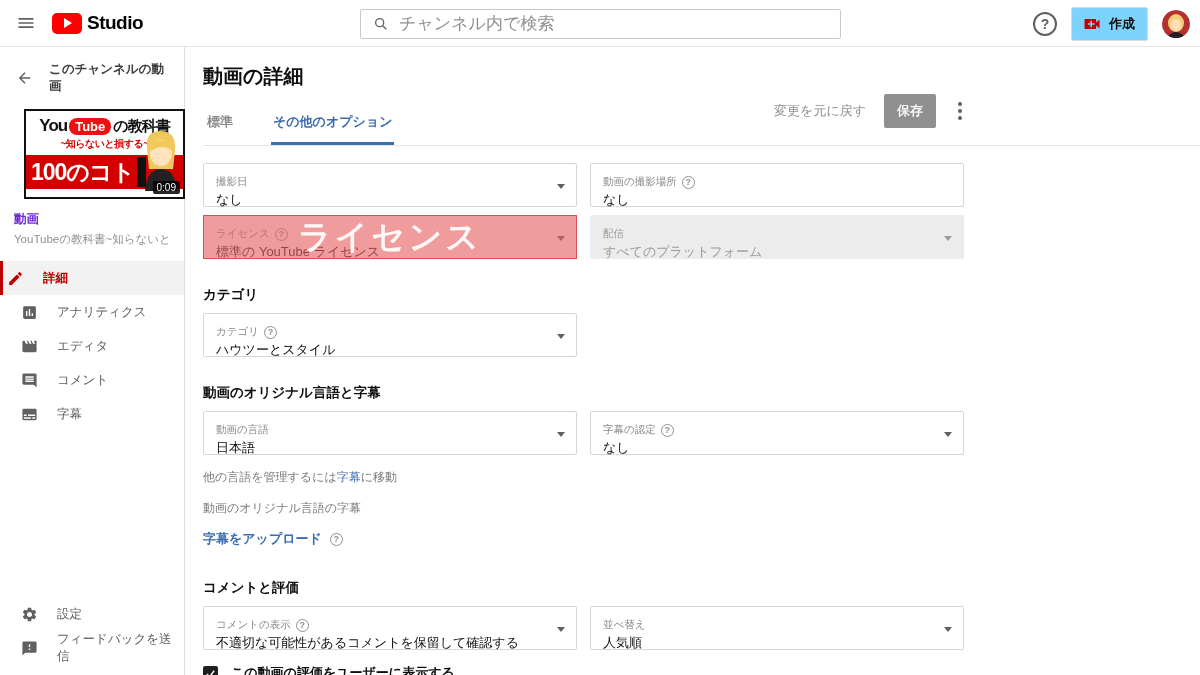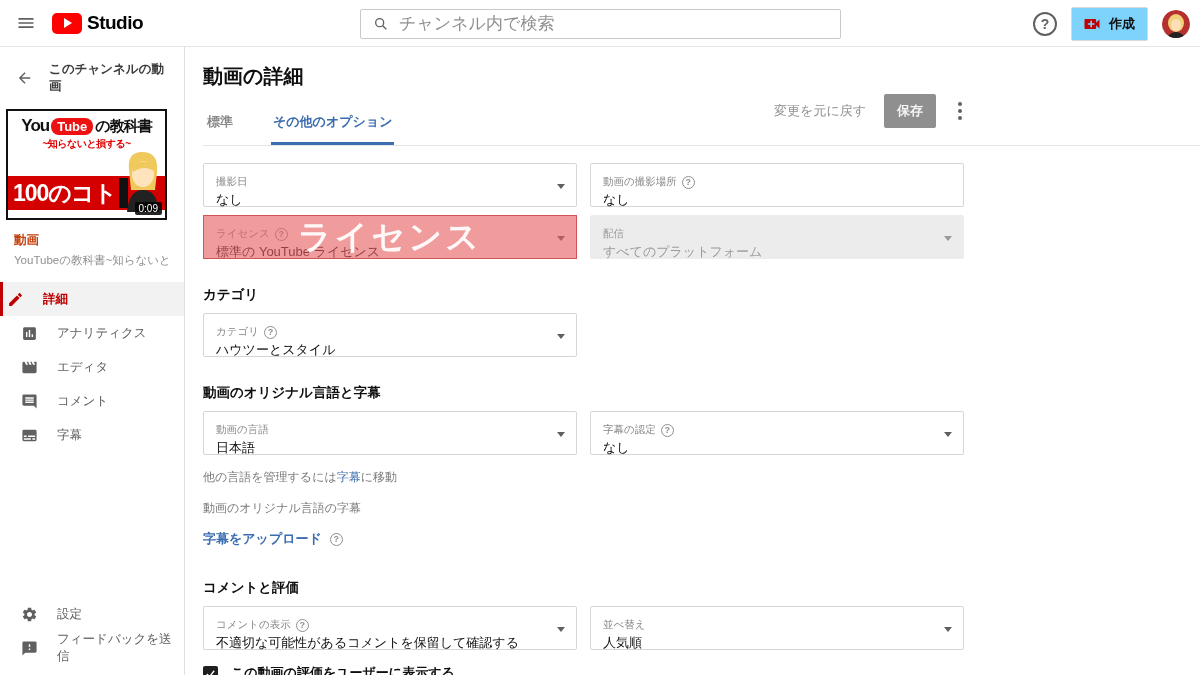--- a/index.html
+++ b/index.html
@@ -34,36 +34,36 @@
 
   
   .shell { display:flex; height:628px; }
   .sidebar { width:185px; border-right:1px solid #e0e0e0; display:flex; flex-direction:column; background:#fff; }
   .main { flex:1; position:relative; padding:16px 0 0 18px; }
 
   
   .backrow { display:flex; align-items:center; padding:14px 14px 10px 16px; gap:16px; }
   .backrow svg { width:18px; height:18px; fill:#606060; cursor:pointer; }
   .back-label { font-size:12.5px; font-weight:600; color:#3c3c3c; }
-  .thumb { width:161px; height:111px; margin:4px auto 0 6px; position:relative; background:#fff;
+  .thumb { width:161px; height:90px; margin:4px auto 0 24px; position:relative; background:#fff;
     border:2px solid #111; overflow:hidden; }
   .thumb-line1 { display:flex; align-items:center; justify-content:center; margin-top:5px; gap:2px; }
   .t-you { font-size:17px; font-weight:700; color:#111; letter-spacing:-1px; }
   .t-tube { font-size:13px; font-weight:700; color:#fff; background:#e11; border-radius:8px; padding:1px 6px;text-align:center; }
   .t-rest { font-size:15px; font-weight:700; color:#111; letter-spacing:-1px; }
   .thumb-line2 { text-align:center; font-size:10px; font-weight:700; color:#d00; margin-top:1px; letter-spacing:-0.5px; }
   .thumb-band { position:absolute; left:0; right:0; bottom:8px; height:34px; background:#d40000;
     display:flex; align-items:center; }
   .t-100 { color:#fff; font-size:23px; font-weight:700; margin-left:5px; letter-spacing:-1px; white-space:nowrap; }
   .t-vert { width:9px; height:30px; background:#111; margin-left:3px; }
   .thumb-char { position:absolute; right:2px; bottom:6px; width:42px; height:62px; }
   .duration { position:absolute; right:3px; bottom:3px; background:rgba(0,0,0,.85); color:#fff;
     font-size:10px; padding:1px 4px; border-radius:2px; }
   .vid-meta { padding:12px 14px 0 14px; }
-  .vid-label { font-size:12.5px; font-weight:600; color:#c2410c; }
+  .vid-label { font-size:12.5px; font-weight:600; color:#6d28d9; }
   .vid-title { font-size:11.5px; color:#8f8f8f; margin-top:4px; white-space:nowrap; overflow:hidden; }
   .nav { margin-top:14px; }
   .nav-item { height:34px; display:flex; align-items:center; padding-left:18px; gap:19px;
     cursor:pointer; border-left:3px solid transparent; }
   .nav-item svg { width:17px; height:17px; fill:#606060; flex:none; }
   .nav-item span.lbl { font-size:12.5px; color:#606060; }
   .nav-item.active { background:#f2f2f2; border-left:3px solid #c00000; padding-left:4px; }
   .nav-item.active svg { fill:#c00000; }
   .nav-item.active span.lbl { color:#c00000; font-weight:600; }
   .side-footer { margin-top:auto; padding-bottom:10px; }

